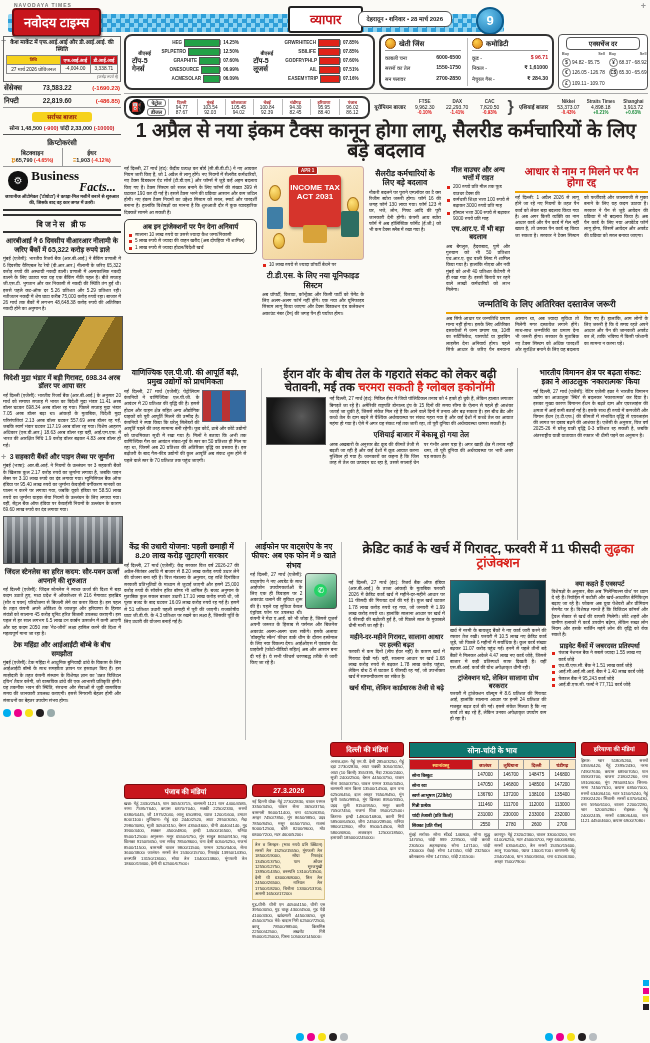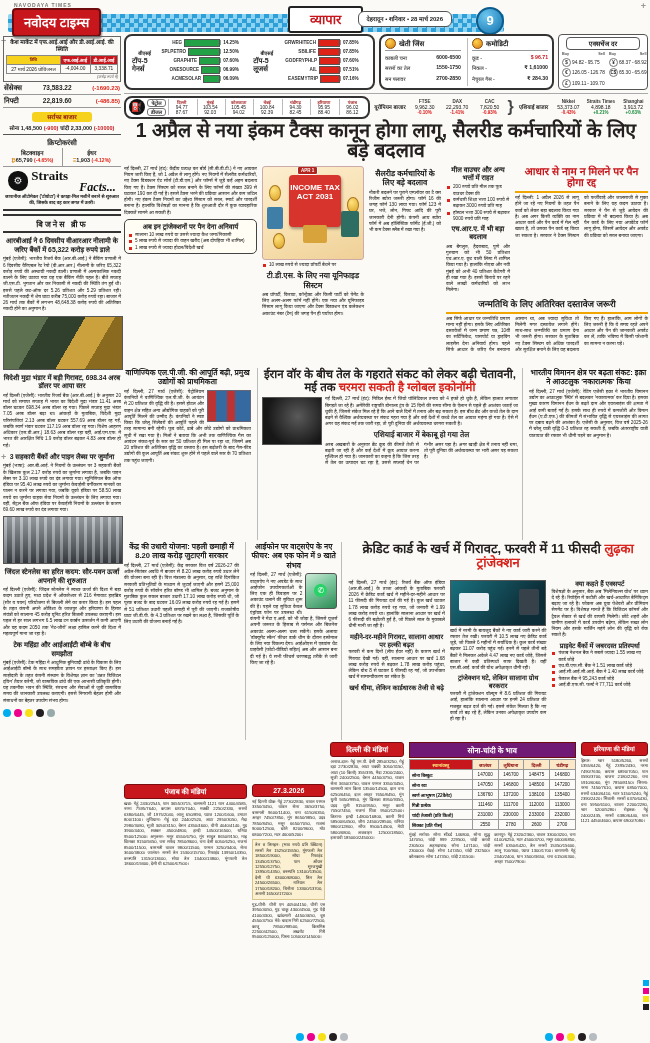--- a/index.html
+++ b/index.html
@@ -128,21 +128,21 @@
               border-radius:2px;padding:1px 3px;border:1px solid #fff;}
   .illus .coin{position:absolute;width:10px;height:10px;border-radius:50%;background:radial-gradient(circle at 35% 30%,#ffe27a,#d9a125);border:1px solid #a8731a;}
   .illus .blk{position:absolute;border-radius:2px;}
   .rheadline{color:#c8161d;font-weight:bold;font-size:10.5px;text-align:center;line-height:1.1;
              border-bottom:2.5px solid #f0a500;padding-bottom:2px;margin-bottom:2px;}
   .dobhead{font-weight:bold;font-size:8.8px;text-align:center;border-bottom:2.5px solid #f0a500;padding-bottom:2px;margin:4px 0 2px;}
   .cols2{column-count:2;column-gap:5px;}
   .cols3{column-count:3;column-gap:5px;}
   .mealhead{font-weight:bold;font-size:6.8px;text-align:center;line-height:1.2;margin-bottom:2px;}
   
-  .midband{position:absolute;left:124px;top:368px;width:524px;height:172px;display:flex;gap:6px;}
+  .midband{position:absolute;left:124px;top:368px;width:524px;height:172px;display:flex;gap:15px;}
   .lpg{width:128px;}
   .iran{width:258px;padding:0 4px;border-left:1px solid #bbb;border-right:1px solid #bbb;}
   .icra{width:120px;}
   .mhl{font-weight:bold;font-size:7.6px;text-align:center;line-height:1.25;margin-bottom:2px;}
   .iranhl{font-weight:bold;font-size:11.5px;text-align:center;line-height:1.15;margin-bottom:2px;color:#23201f;}
   .redspan{color:#d8231c;}
   .imgfloat{float:left;width:58px;height:46px;border:1px solid #555;margin:1px 3px 1px 0;}
   .ph-oil{background:radial-gradient(circle at 60% 40%,#5a5a5a,#171717 70%);}
   .ph-lpg{float:right;width:42px;height:30px;border:1px solid #667;margin:1px 0 1px 3px;
           background:linear-gradient(90deg,#b33 0 20%,#346aa0 20% 45%,#b33 45% 65%,#346aa0 65%);}
@@ -164,21 +164,21 @@
   
   .bottom{position:absolute;left:124px;top:742px;width:524px;height:296px;display:flex;gap:5px;}
   .bc{overflow:hidden;}
   .bc.pnj{width:124px;margin-top:42px;}
   .bc.dte{width:74px;margin-top:42px;}
   .bc.dli{width:74px;}
   .bc.gld{width:168px;}
   .bc.hry{width:68px;}
   .mandihdr{background:#c8161d;color:#fff;font-weight:bold;font-size:7px;text-align:center;border-radius:3px;
             border:1px solid #7a0c10;padding:2px 0;margin-bottom:2px;}
-  .goldhdr{background:#701a75;color:#fff;font-weight:bold;font-size:7.5px;text-align:center;padding:2px 16px;border:1px solid #6d0b0f;margin-bottom:1px;}
+  .goldhdr{background:#0f766e;color:#fff;font-weight:bold;font-size:7.5px;text-align:center;padding:2px 16px;border:1px solid #6d0b0f;margin-bottom:1px;}
   .goldtbl{width:100%;border-collapse:collapse;}
   .goldtbl td{border:0.5px solid #999;font-size:4.6px;padding:1.5px 1px;text-align:center;color:#111;}
   .goldtbl td.lbl{font-weight:bold;text-align:left;padding-left:2px;}
   .goldtbl tr.hd td{background:#fbe8c8;color:#8a0c0c;font-weight:bold;}
   .goldtbl tr.hd td:first-child{background:#c8161d;color:#ffe27a;}
   .hibox{background:#fbf0d2;border:0.5px solid #d9c48a;padding:2px;margin:2px 0;}
   .belowgold{display:flex;gap:4px;margin-top:2px;}
   .belowgold>div{flex:1;}
   
   .cmykrow{position:absolute;display:flex;gap:3px;}
@@ -248,21 +248,21 @@
         <div class="v"><span class="sym">₿</span><span>65,790</span> <span class="c">(-4.65%)</span></div>
       </div>
       <div class="coin">
         <div class="n">ईथर</div>
         <div class="v"><span class="sym">Ξ</span><span>1,903</span> <span class="c">(-4.12%)</span></div>
       </div>
     </div>
     <div class="bfacts">
       <div class="bfhead">
         <span class="bfico">⚙</span>
-        <span class="bftitle"><span>Straits</span><span class="it">Facts...</span></span>
+        <span class="bftitle"><span>Business</span><span class="it">Facts...</span></span>
       </div>
       <div class="bftext">जापानीज ऑटोमेकर ('टोयोटा') ने कपड़ा-मिल मशीनें बनाने से शुरुआत की, जिसके बाद वह कार जगत में उतरी।</div>
     </div>
     <div class="briefhdr">बिजनेस ब्रीफ</div>
 
     <div class="sart">
       <div class="hl">आरबीआई ने 6 दिवसीय वीआरआर नीलामी के जरिए बैंकों में 65,322 करोड़ रुपये डाले</div>
       <div class="t5">मुंबई (एजेंसी): भारतीय रिजर्व बैंक (आर.बी.आई.) ने बैंकिंग प्रणाली में 6 दिवसीय वैरिएबल रेट रेपो (वी.आर.आर.) नीलामी के जरिए 65,322 करोड़ रुपये की अस्थायी नकदी डाली। प्रणाली में अल्पकालिक नकदी डालने के लिए उठाया गया यह एक बैंकिंग नीति पहल है। बीते सप्ताह जी.एस.टी. भुगतान और कर निकासी से नकदी की स्थिति तंग हुई थी। इससे पहले कट-ऑफ दर 5.26 प्रतिशत और 5.29 प्रतिशत रही। नतीजतन नकदी में शेष घाटा करीब 75,000 करोड़ रुपये रहा। बाजार में 26 मार्च तक बैंकों में लगभग 48,648.38 करोड़ रुपये की अतिरिक्त नकदी होने का अनुमान है।</div>
     </div>
     <div class="photo ph-money"></div>

